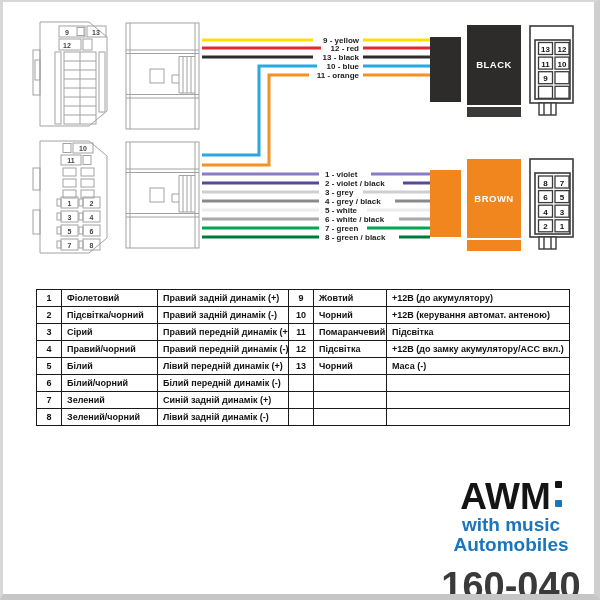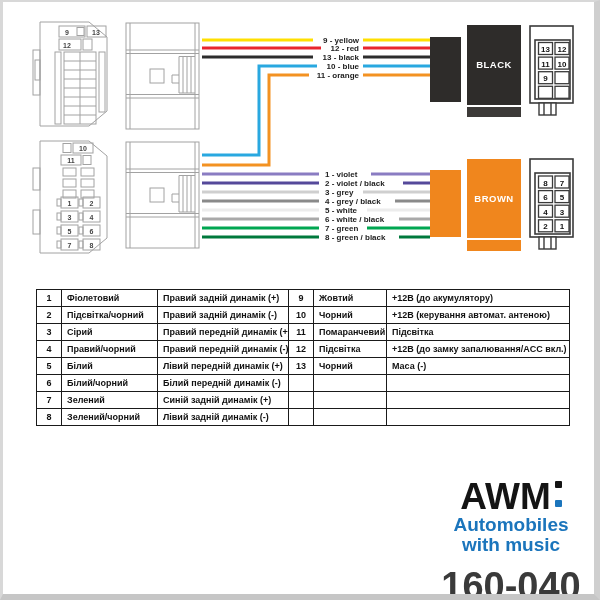--- a/index.html
+++ b/index.html
@@ -310,21 +310,21 @@
           <td class="">+12В (керування автомат. антеною)</td>
         </tr>
         <tr>
           <td class="num">11</td>
           <td class="">Помаранчевий</td>
           <td class="">Підсвітка</td>
         </tr>
         <tr>
           <td class="num">12</td>
           <td class="">Підсвітка</td>
-          <td class="">+12В (до замку запалювання/ACC вкл.)</td>
+          <td class="">+12В (до замку акумулятору/ACC вкл.)</td>
         </tr>
         <tr>
           <td class="num">13</td>
           <td class="">Чорний</td>
           <td class="">Маса (-)</td>
         </tr>
         <tr>
           <td class="num"></td>
           <td class=""></td>
           <td class=""></td>
@@ -343,18 +343,18 @@
   </table>
 
   <div class="logo">
     <div class="awm-row">
       <span class="awm-brand">AWM</span>
       <span class="awm-colon">
         <span class="dot dot-top"></span>
           <span class="dot dot-bottom"></span>
       </span>
     </div>
+    <div class="awm-sub">with music</div>
     <div class="awm-sub">Automobiles</div>
-    <div class="awm-sub">with music</div>
     <div class="model">160-040</div>
   </div>
 
 </div>
 
 </body></html>

